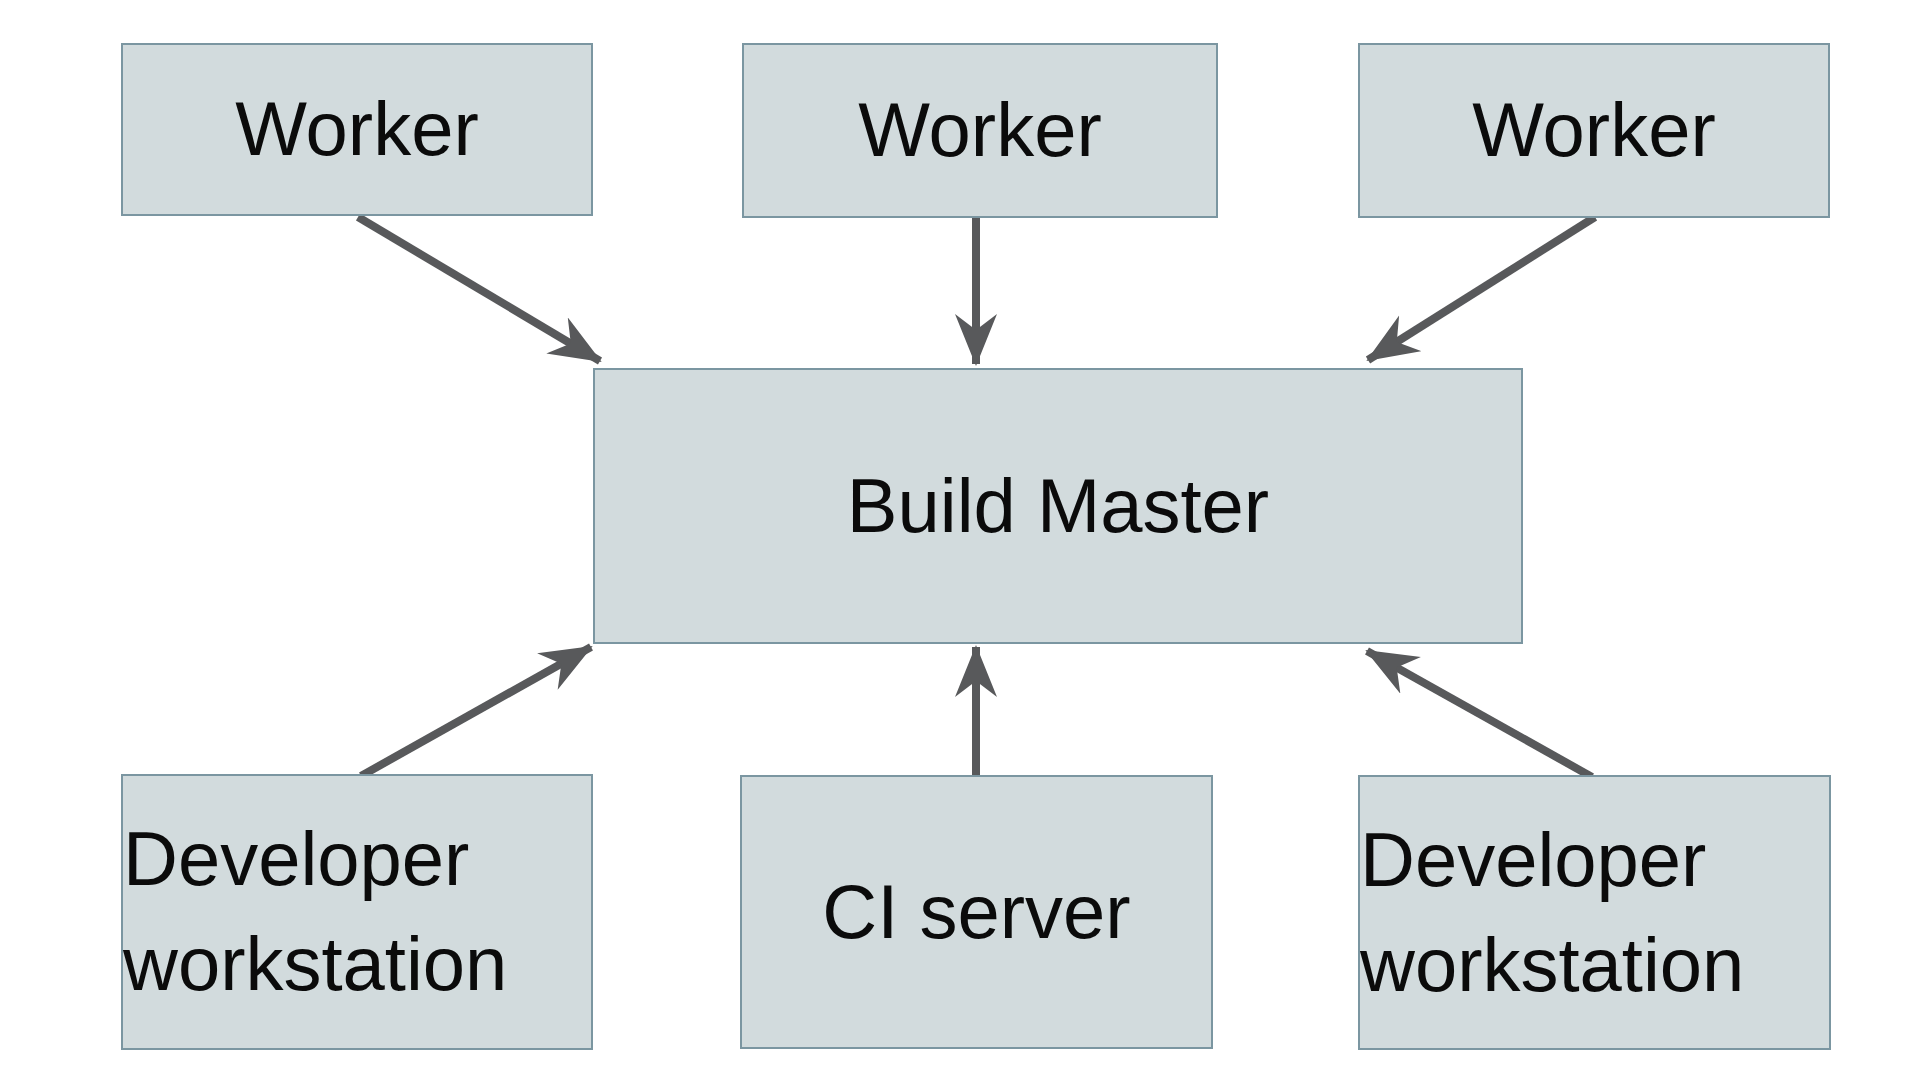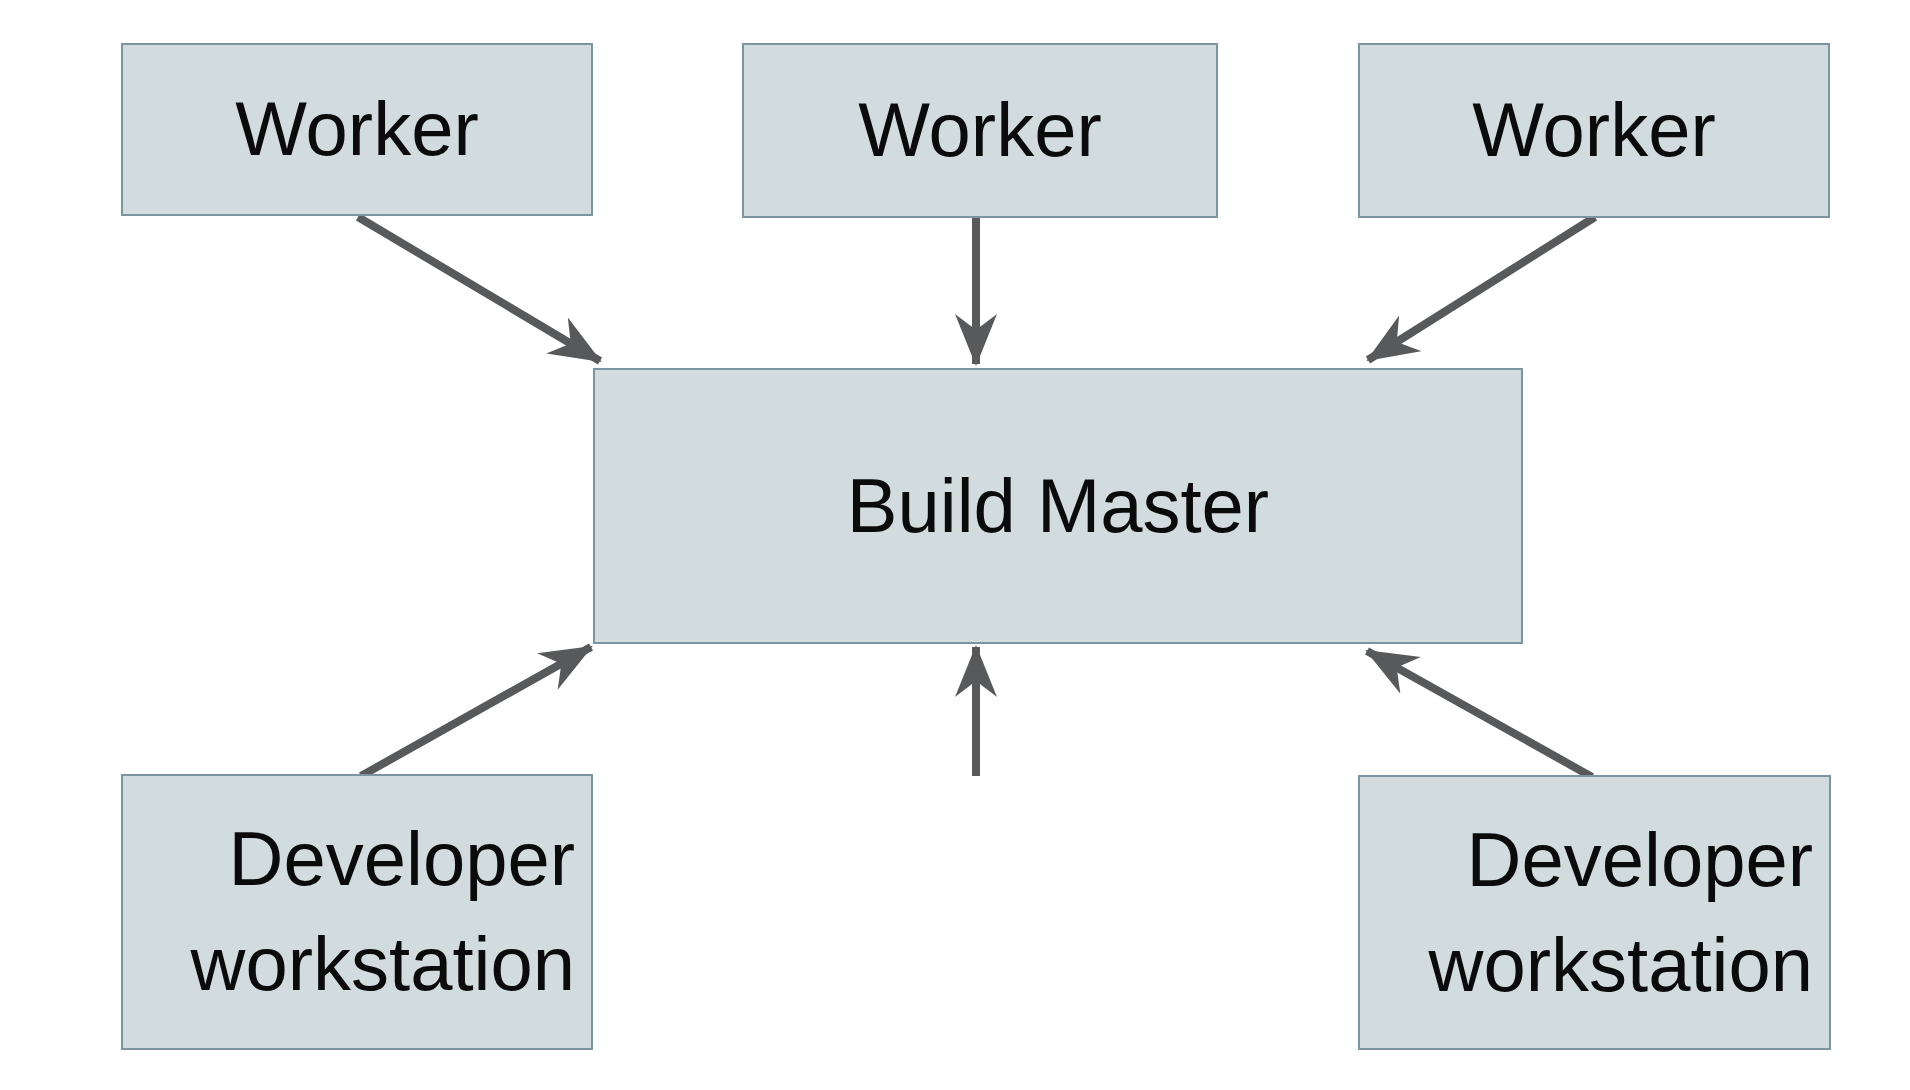--- a/index.html
+++ b/index.html
@@ -9,25 +9,25 @@
     background:#ffffff;
     font-family:"Liberation Sans", sans-serif;
     overflow:hidden;
   }
   .node{
     position:absolute;
     box-sizing:border-box;
     background:var(--box-fill,#d2dbdd);
     border:2px solid var(--box-border,#7b96a1);
     display:flex;align-items:center;justify-content:center;
-    text-align:right;
+    text-align:left;
     color:var(--text,#0b0b0b);
     font-size:76px;
     line-height:1.38;
-    padding:0 16px;
+    padding:0 0;
   }
   #arrows{position:absolute;left:0;top:0;width:1910px;height:1090px;}
   #arrows line{stroke:var(--arrow,#58595b);stroke-width:8;}
   #arrows .head{fill:var(--arrow,#58595b);}
   
   #n-worker1{left:121px;top:43px;width:472px;height:173px;}
   #n-worker2{left:742px;top:43px;width:476px;height:175px;}
   #n-worker3{left:1358px;top:43px;width:472px;height:175px;}
   #n-build-master{left:593px;top:368px;width:930px;height:276px;}
   #n-dev-left{left:121px;top:774px;width:472px;height:276px;}
@@ -66,18 +66,21 @@
   </div>
 
   <div class="node" id="n-build-master">
     <span>Build Master</span>
   </div>
 
   <div class="node" id="n-dev-left">
     <span>Developer workstation</span>
   </div>
 
+  <div class="node" id="n-ci-server">
+    <span>CI server</span>
+  </div>
 
   <div class="node" id="n-dev-right">
     <span>Developer workstation</span>
   </div>
 
 </div>
 
 </body></html>

